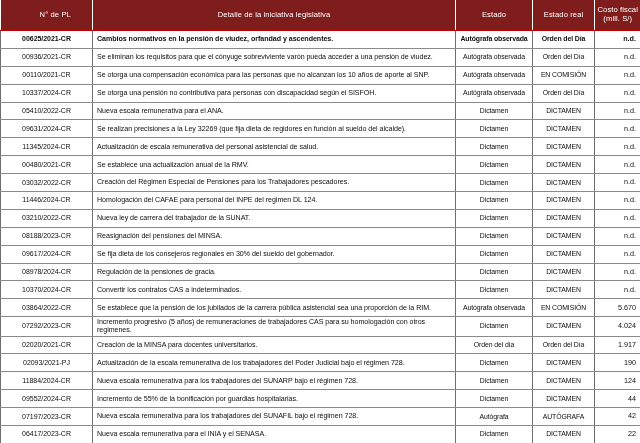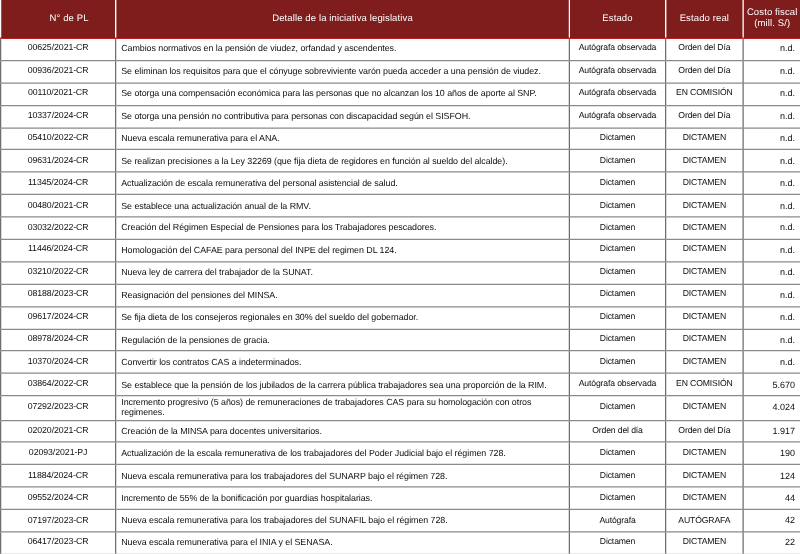--- a/index.html
+++ b/index.html
@@ -80,21 +80,21 @@
     text-align: center;
     border-right: 1px solid #6e6e6e;
     font-size: 6.9px;
     letter-spacing: -0.1px;
   }
   tbody td.cell-cost {
     text-align: right;
     border-right: 1px solid #6e6e6e;
     font-size: 7.2px;
   }
-  tbody tr:first-child td { border-top: 1px solid #6e6e6e; }
+  tbody tr:first-child td { border-top: 1px solid #6e6e6e; font-weight: bold; }
 </style>
 </head>
 <body>
 
 <div id="table-wrap">
   <table class="pl-table">
     <colgroup>
       <col class="c-num">
       <col class="c-det">
       <col class="c-est">
@@ -211,21 +211,21 @@
         </tr>
         <tr>
           <td class="cell-num">10370/2024-CR</td>
           <td class="cell-det">Convertir los contratos CAS a indeterminados.</td>
           <td class="cell-est">Dictamen</td>
           <td class="cell-estr">DICTAMEN</td>
           <td class="cell-cost">n.d.</td>
         </tr>
         <tr>
           <td class="cell-num">03864/2022-CR</td>
-          <td class="cell-det">Se establece que la pensión de los jubilados de la carrera pública trabajadores sea una proporción de la RIM.</td>
+          <td class="cell-det">Se establece que la pensión de los jubilados de la carrera pública asistencial sea una proporción de la RIM.</td>
           <td class="cell-est">Autógrafa observada</td>
           <td class="cell-estr">EN COMISIÓN</td>
           <td class="cell-cost">5.670</td>
         </tr>
         <tr>
           <td class="cell-num">07292/2023-CR</td>
           <td class="cell-det">Incremento progresivo (5 años) de remuneraciones de trabajadores CAS para su homologación con otros regimenes.</td>
           <td class="cell-est">Dictamen</td>
           <td class="cell-estr">DICTAMEN</td>
           <td class="cell-cost">4.024</td>

